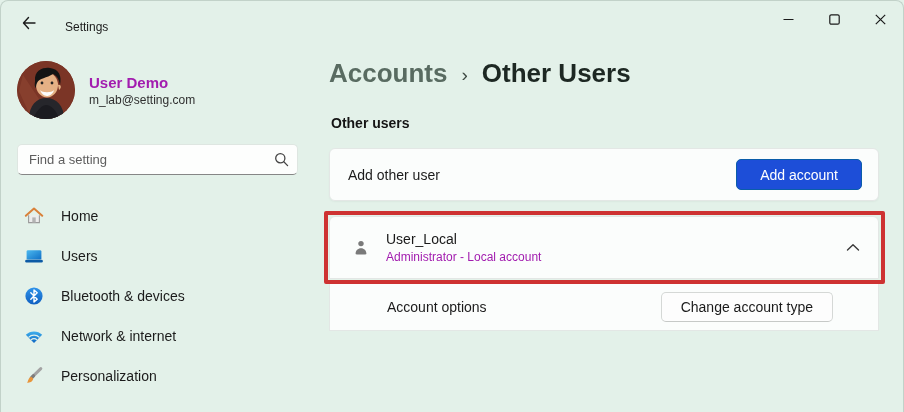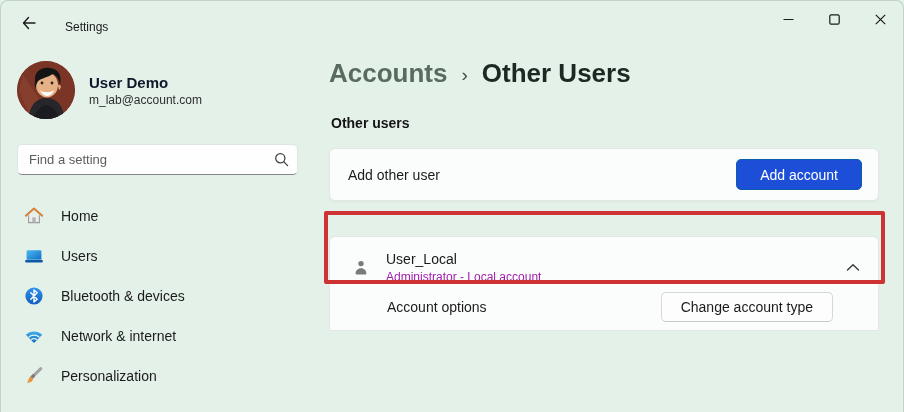--- a/index.html
+++ b/index.html
@@ -29,21 +29,21 @@
   .app-title { position:absolute; left:64px; top:19px; font-size:12px; color:#1b1b1b; }
   .win-controls { position:absolute; right:0; top:0; height:36px; display:flex; }
   .win-btn { width:46px; height:36px; display:flex; align-items:center; justify-content:center; cursor:pointer; }
 
   
   .sidebar { position:absolute; left:0; top:40px; width:312px; bottom:0; }
   .avatar {
     position:absolute; left:16px; top:20px; width:58px; height:58px;
     border-radius:50%; overflow:hidden; background:#7b3526;
   }
-  .acct-name { position:absolute; left:88px; top:33px; font-size:15px; font-weight:700; color:#0f172a; }
+  .acct-name { position:absolute; left:88px; top:33px; font-size:15px; font-weight:700; color:#a21caf; }
   .acct-email { position:absolute; left:88px; top:52px; font-size:12px; color:#2f2f2f; }
   .searchbox {
     position:absolute; left:16px; top:103px; width:281px; height:31px;
     background:#fdfefd; border:1px solid #dee6e1; border-bottom:1px solid #868686;
     border-radius:5px; display:flex; align-items:center; padding:0 8px 0 11px;
   }
   .searchbox input {
     flex:1; border:none; outline:none; background:transparent;
     font-family:"Liberation Sans", sans-serif; font-size:13px; color:#454545;
   }
@@ -72,21 +72,21 @@
   .card-add { top:107px; height:53px; border-radius:6px; padding:0 16px 0 18px; box-shadow:0 1px 2px rgba(0,0,0,0.04); }
   .card-label { font-size:14px; color:#1b1b1b; }
   .spacer { flex:1; }
   .btn-accent {
     background:#1d4ed8; color:#ffffff; font-size:14px;
     font-family:"Liberation Sans", sans-serif;
     border:1px solid #0a5da9; border-radius:5px;
     height:31px; padding:0 23px; cursor:pointer;
   }
 
-  .card-user { top:175px; height:63px; border-radius:6px 6px 0 0; padding:0 18px 0 21px; gap:15px; cursor:pointer;margin-top:20px; }
+  .card-user { top:175px; height:63px; border-radius:6px 6px 0 0; padding:0 18px 0 21px; gap:15px; cursor:pointer; }
   .user-text { display:flex; flex-direction:column; gap:3px; }
   .user-name { font-size:14px; color:#191919; }
   .user-desc { font-size:12px; color:#a21caf; }
 
   .card-sub { padding:0 0 0 57px; }
   .card-row1 { top:242px; height:48px; border-top:none; }
   .card-row2 { top:290px; height:50px; border-top:none; border-radius:0 0 6px 6px; }
 
   .btn-standard {
     background:#fdfdfd; color:#1b1b1b; font-size:14px;
@@ -152,21 +152,21 @@
         <path d="M16 58 C20 48 26 44 29 44 C34 44 40 50 42 58 Z" fill="#1b1b20"></path>
         <ellipse cx="30" cy="24" rx="11" ry="12.5" fill="#e5b185"></ellipse>
         <path d="M18 20 C17 8 28 6 33 7 C42 8 45 15 43 24 C42 18 40 15 36 13 C30 17 22 17 20 22 C19 24 19 26 19 27 C17 25 18 22 18 20 Z" fill="#141414"></path>
         <path d="M23 29 C25 32 35 32 37 29 C36 34 31 35 30 35 C27 35 24 32 23 29 Z" fill="#fcfcfc"></path>
         <circle cx="25" cy="22" r="1.4" fill="#232323"></circle>
         <circle cx="35" cy="22" r="1.4" fill="#232323"></circle>
         <path d="M41 24 C44 23 45 27 42 29 Z" fill="#e5b185"></path>
       </svg>
     </div>
     <div class="acct-name">User Demo</div>
-    <div class="acct-email">m_lab@account.com</div>
+    <div class="acct-email">m_lab@setting.com</div>
 
     <div class="searchbox">
       <input type="text" placeholder="Find a setting" style="">
       <span>
         <svg width="15" height="15" viewBox="0 0 15 15">
             <circle cx="6.3" cy="6.3" r="4.6" fill="none" stroke="#454545" stroke-width="1.3"></circle>
             <line x1="9.8" y1="9.8" x2="13.6" y2="13.6" stroke="#454545" stroke-width="1.3" stroke-linecap="round"></line>
           </svg>
       </span>
     </div>

